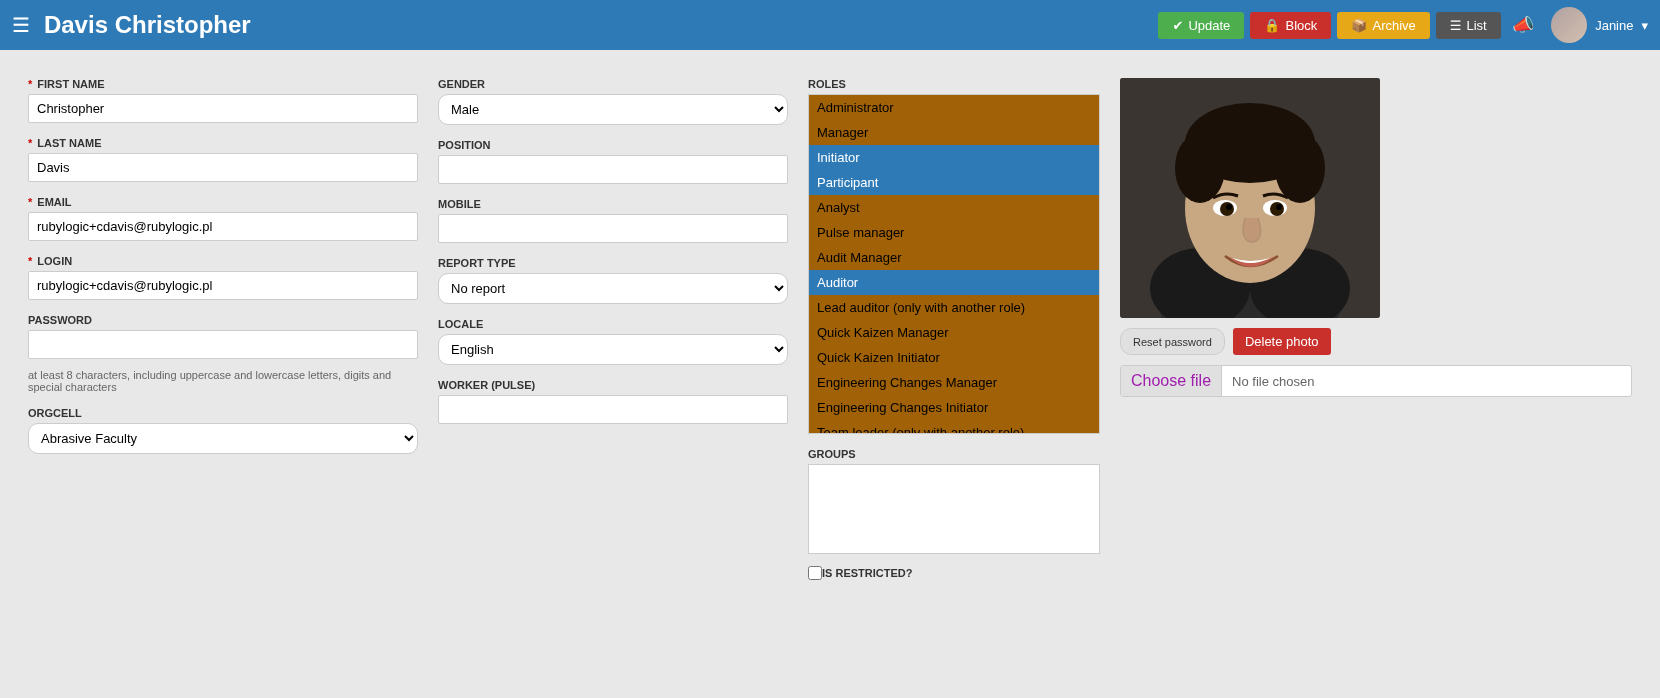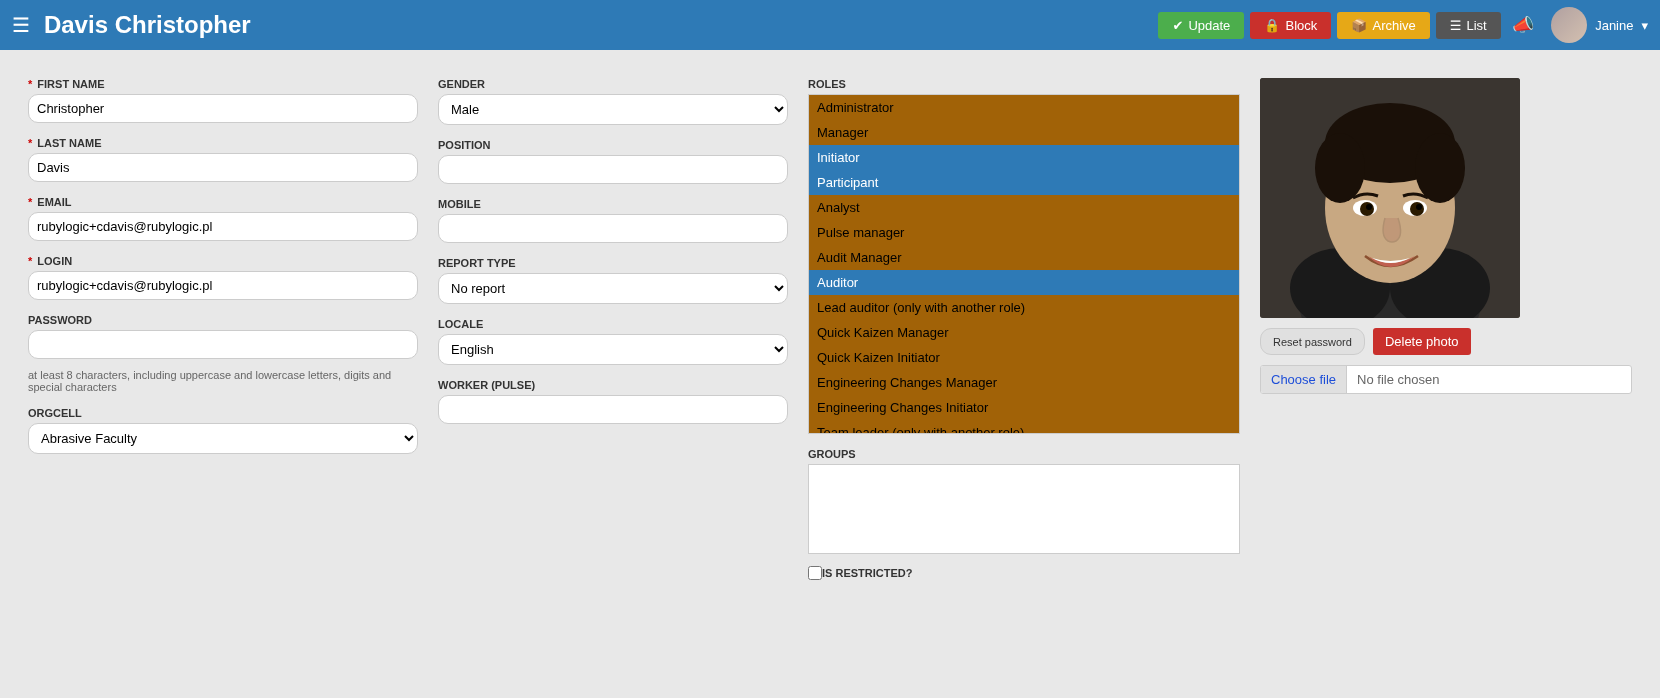--- a/index.html
+++ b/index.html
@@ -87,21 +87,21 @@
     }
 
     
     .col-mid {
       width: 350px;
       flex-shrink: 0;
     }
 
     
     .col-roles {
-      width: 432px;
+      width: 292px;
       flex-shrink: 0;
     }
 
     
     .col-right {
       flex: 1;
     }
 
     .field-group {
       margin-bottom: 14px;
@@ -114,21 +114,21 @@
       text-transform: uppercase;
     }
     .field-label .required {
       color: #c00;
       margin-right: 2px;
     }
     .field-input {
       width: 100%;
       padding: 6px 8px;
       border: 1px solid #ccc;
-      border-radius: 10px;
+      border-radius: 2px;
       font-size: 13px;
       background: white;
     }
     .field-hint {
       font-size: 11px;
       color: #666;
       margin-top: 10px;
     }
     .field-select {
       width: 100%;
@@ -238,26 +238,26 @@
       display: flex;
       align-items: center;
       gap: 0;
       border: 1px solid #ccc;
       border-radius: 3px;
       overflow: hidden;
       background: white;
     }
     .btn-choose-file {
       background: #e0e0e0;
-      color: #1d4ed8;
+      color: #a21caf;
       border: none;
       border-right: 1px solid #ccc;
       padding: 6px 10px;
       cursor: pointer;
-      font-size: 13px;
+      font-size: 16px;
       white-space: nowrap;
     }
     .file-chosen-text {
       padding: 6px 10px;
       font-size: 13px;
       color: #666;
     }
 
     
     .roles-listbox::-webkit-scrollbar,

